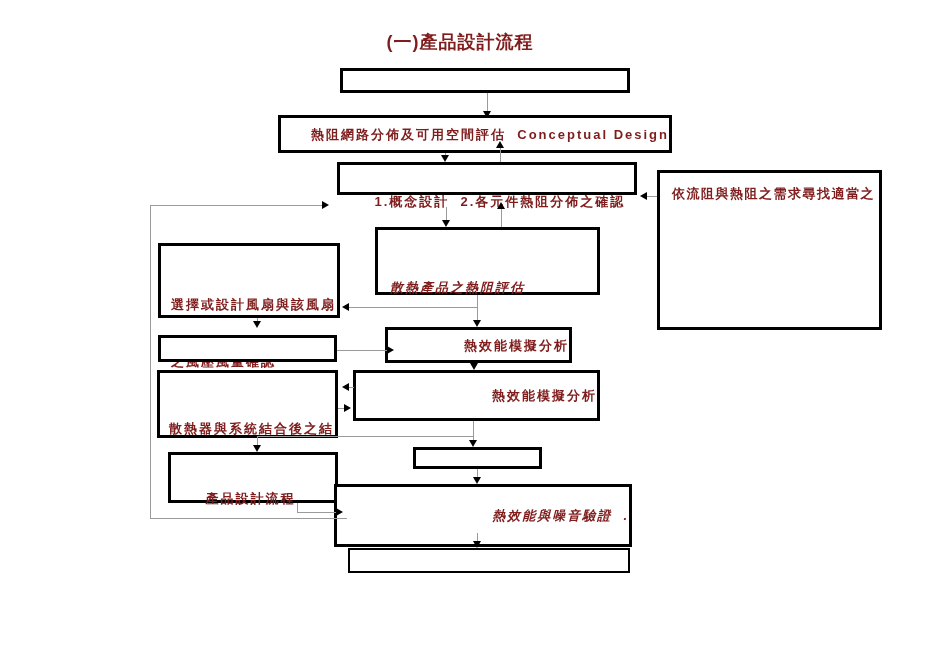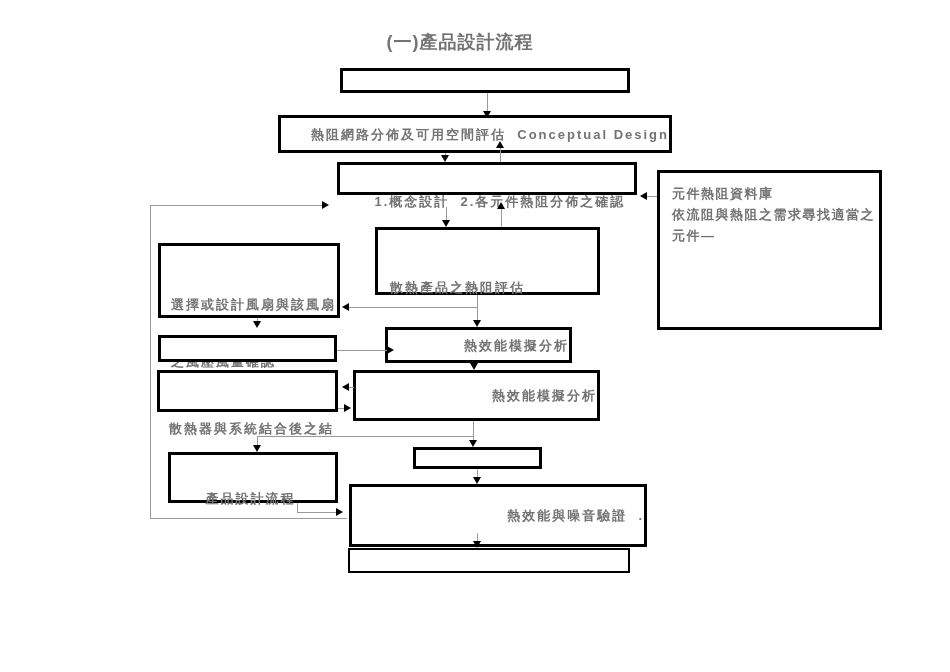--- a/index.html
+++ b/index.html
@@ -25,59 +25,57 @@
   .ad{border-left:4px solid transparent;border-right:4px solid transparent;border-top:7px solid #000;}
   .au{border-left:4px solid transparent;border-right:4px solid transparent;border-bottom:7px solid #000;}
   .al{border-top:4px solid transparent;border-bottom:4px solid transparent;border-right:7px solid #000;}
   .ar{border-top:4px solid transparent;border-bottom:4px solid transparent;border-left:7px solid #000;}
 
   #box-spec{left:340px;top:68px;width:290px;height:25px;}
   #box-spec .clipwrap{top:4px;height:12px;text-align:center;}
   #box-network{left:278px;top:115px;width:394px;height:38px;}
   #box-concept{left:337px;top:162px;width:300px;height:33px;padding:8px 0 8px 12px;}
   #box-db{left:657px;top:170px;width:225px;height:160px;padding:10px 0 0 12px;white-space:normal;line-height:21px;letter-spacing:1.5px;}
-  #box-eval{left:375px;top:227px;width:225px;height:68px;padding:10px 0 0 12px;}
+  #box-eval{left:375px;top:227px;width:225px;height:68px;padding:10px 0 0 12px;font-style:italic;}
   #box-fansel{left:158px;top:243px;width:182px;height:75px;padding:12px 0 0 10px;}
   #box-fanframe{left:158px;top:335px;width:179px;height:27px;}
   #box-fanframe .clipwrap{top:5px;height:11px;padding-left:8px;}
   #box-sim{left:385px;top:327px;width:187px;height:36px;}
-  #box-struct{left:157px;top:370px;width:181px;height:42px;padding:8px 0 0 9px;}
+  #box-struct{left:157px;top:370px;width:181px;height:68px;padding:8px 0 0 9px;}
   #box-mech{left:353px;top:370px;width:247px;height:51px;}
   #box-fantest{left:168px;top:452px;width:170px;height:51px;padding:15px 0 0 12px;}
   #box-sample{left:413px;top:447px;width:129px;height:22px;}
   #box-sample .clipwrap{top:3px;height:11px;text-align:center;}
-  #box-noise{left:349px;top:484px;width:298px;height:63px;}
+  #box-noise{left:334px;top:484px;width:298px;height:63px;font-style:italic;}
   #box-done{left:348px;top:548px;width:282px;height:25px;border-width:2px;}
   #box-done .clipwrap{top:4px;height:11px;text-align:center;}
 </style>
 </head>
 <body>
 
-<div id="stage" style="background: rgb(255, 255, 255); color: #737373;">
+<div id="stage" style="background: rgb(255, 255, 255); color: #7f1d1d;">
 
   <div id="title">(一)產品設計流程</div>
 
   <div class="box" id="box-spec" style="border-color: rgb(0, 0, 0);">
     <div class="clipwrap">
       
     </div>
   </div>
 
   <div class="box center" id="box-network" style="border-color: rgb(0, 0, 0);">
     <span>熱阻網路分佈及可用空間評估  Conceptual Design</span>
   </div>
 
   <div class="box" id="box-concept" style="border-color: rgb(0, 0, 0);">
     <span>1.概念設計  2.各元件熱阻分佈之確認</span>
   </div>
 
   <div class="box" id="box-db" style="border-color: rgb(0, 0, 0);">
-    <div>元件熱阻資料庫</div>
     <div>依流阻與熱阻之需求尋找適當之</div>
-    <div>元件—</div>
   </div>
 
   <div class="box" id="box-eval" style="border-color: rgb(0, 0, 0);">
     <div>散熱產品之熱阻評估</div>
     <div>(依熱傳及流力性能評估)</div>
   </div>
 
   <div class="box" id="box-fansel" style="border-color: rgb(0, 0, 0); font-family: Liberation Mono, monospace;">
     <div>選擇或設計風扇與該風扇</div>
     <div>之風壓風量確認</div>

